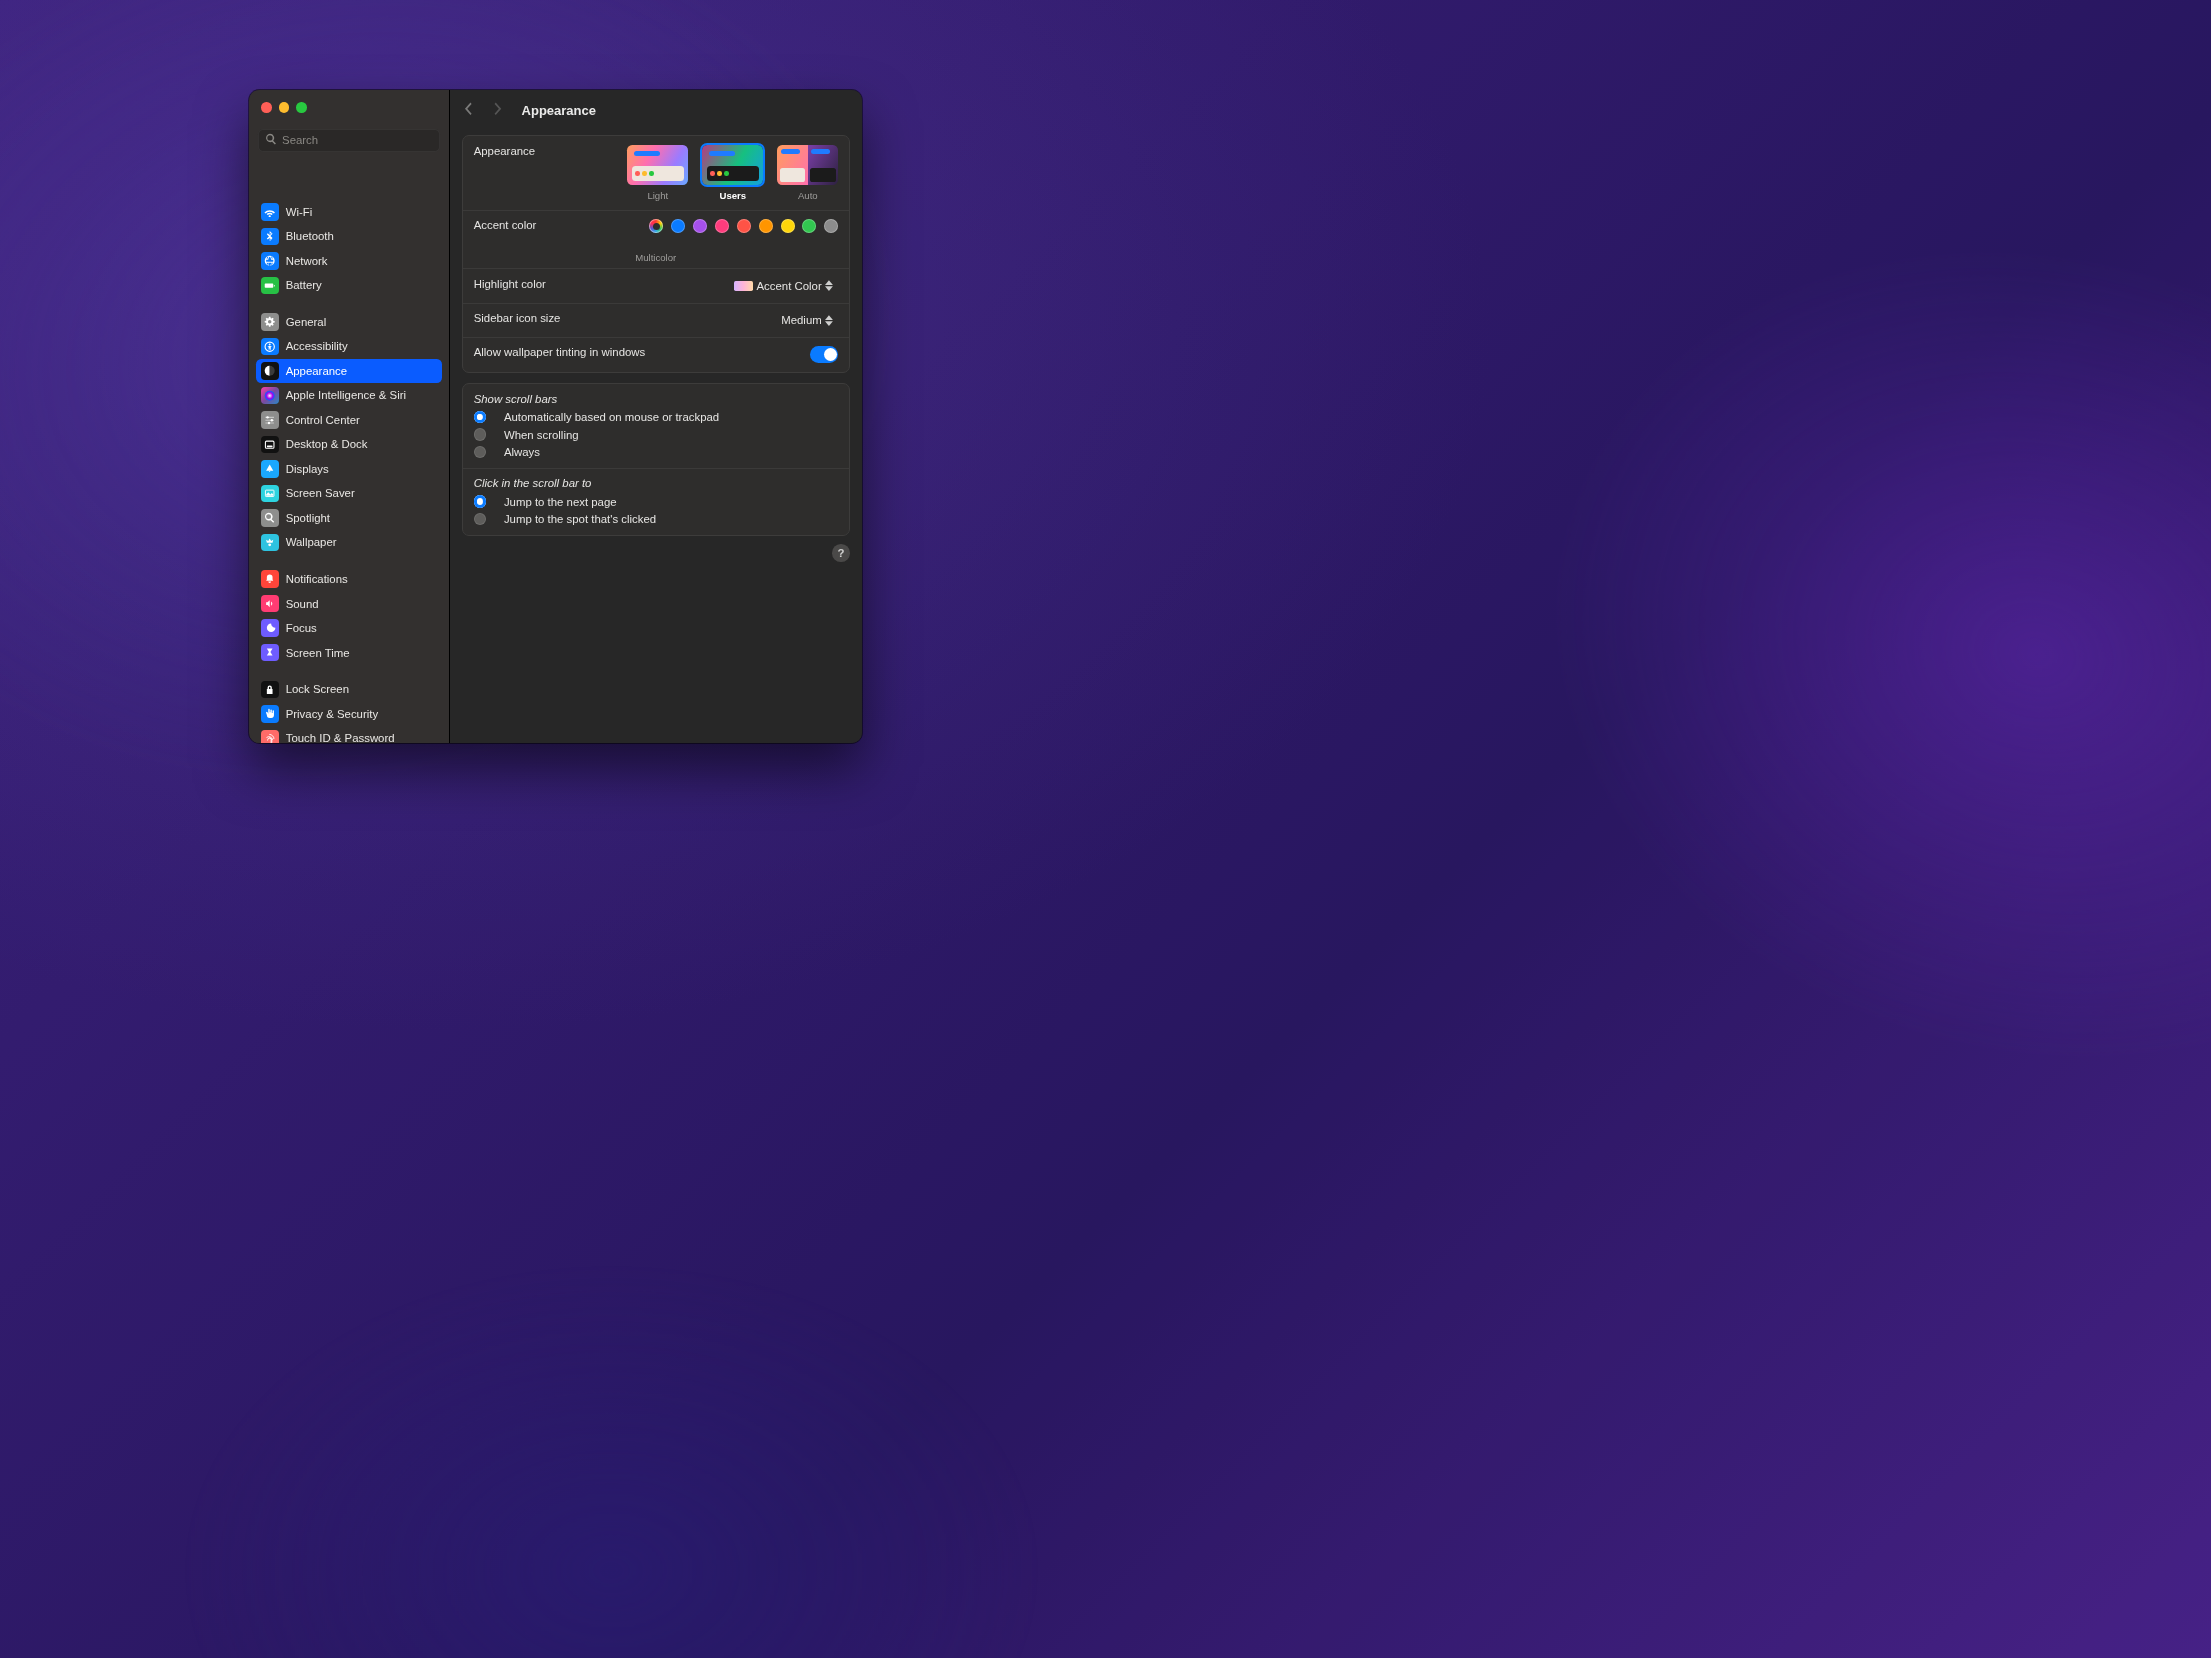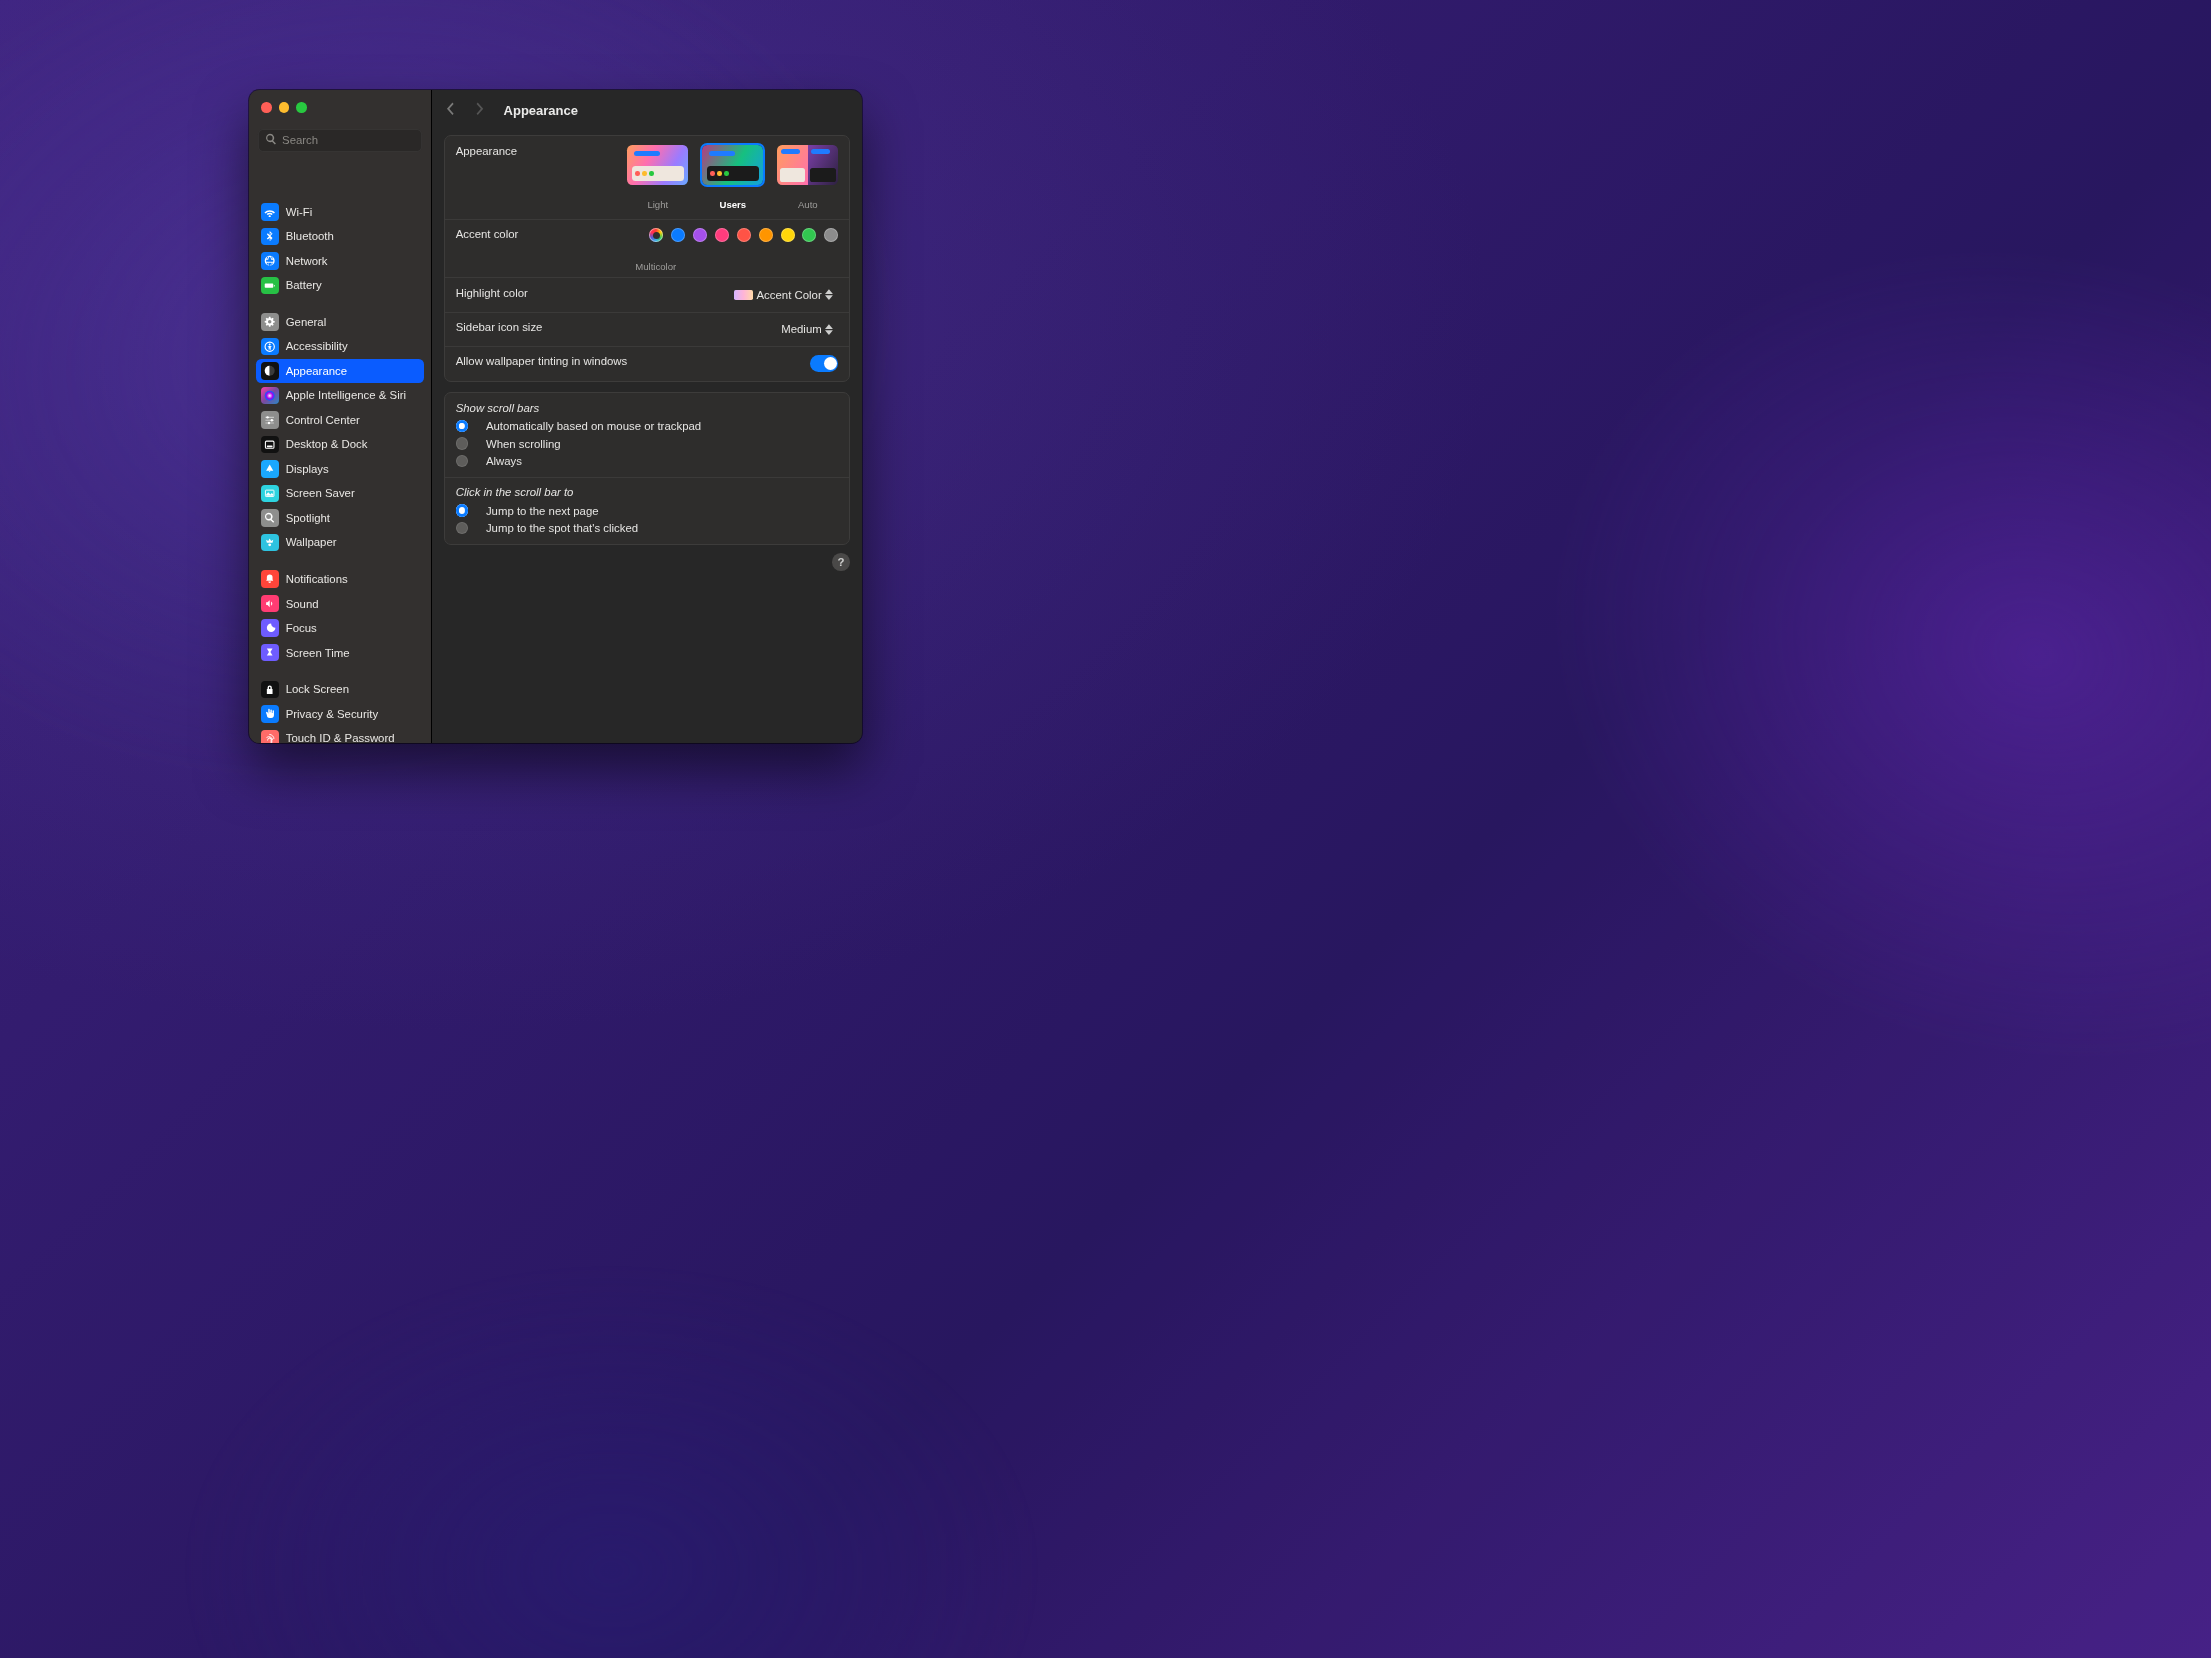--- a/index.html
+++ b/index.html
@@ -23,21 +23,21 @@
     position: absolute;
     left: 249px; top: 90px;
     width: 613px; height: 653px;
     background: #272727;
     border-radius: 10.5px;
     box-shadow: 0 26px 52px rgba(0,0,0,0.55), 0 0 0 0.9px rgba(0,0,0,0.5);
     display: flex;
     overflow: hidden;
   }
   .sidebar {
-    width: 183px;
+    width: 201px;
     background: #33302f;
     border-right: 0.9px solid #000;
     display: flex;
     flex-direction: column;
   }
   .traffic {
     height: 35px;
     display: flex;
     align-items: center;
     gap: 7px;
@@ -126,21 +126,21 @@
     padding: 8.7px 10.5px;
     border-top: 0.9px solid #3b3a39;
     align-items: flex-start;
   }
   .row:first-child { border-top: none; }
   .row .rlabel { flex: 1; color: #e6e5e3; font-size: 11.4px; }
   .row .rcontrol { display: flex; align-items: center; gap: 3.5px; }
 
   
   .themes { display: flex; gap: 14px; margin-left: auto; }
-  .theme { display: flex; flex-direction: column; align-items: center; gap: 14px; cursor: default; }
+  .theme { display: flex; flex-direction: column; align-items: center; gap: 5px; cursor: default; }
   .thumb {
     width: 61px; height: 40px; border-radius: 5.2px; position: relative; overflow: hidden;
   }
   .thumb.light { background: linear-gradient(120deg,#ff9d5c 0%,#ff6fae 35%,#9b7bff 70%,#6aa8ff 100%); }
   .thumb.dark  { background: linear-gradient(120deg,#b73a82 0%,#16c07f 55%,#14a0e0 100%); }
   .thumb .pill { position: absolute; left: 7px; top: 6.1px; width: 26px; height: 5.2px; border-radius: 2.6px; background: #1f7bff; }
   .thumb .bottom { position: absolute; left: 4.4px; right: 4.4px; bottom: 3.5px; height: 15.7px; border-radius: 3.5px; display: flex; align-items: center; gap: 2.6px; padding-left: 3.5px; }
   .thumb.light .bottom { background: #efe7de; }
   .thumb.dark .bottom { background: #1b1b1b; }
   .tdot { width: 4.4px; height: 4.4px; border-radius: 50%; }

